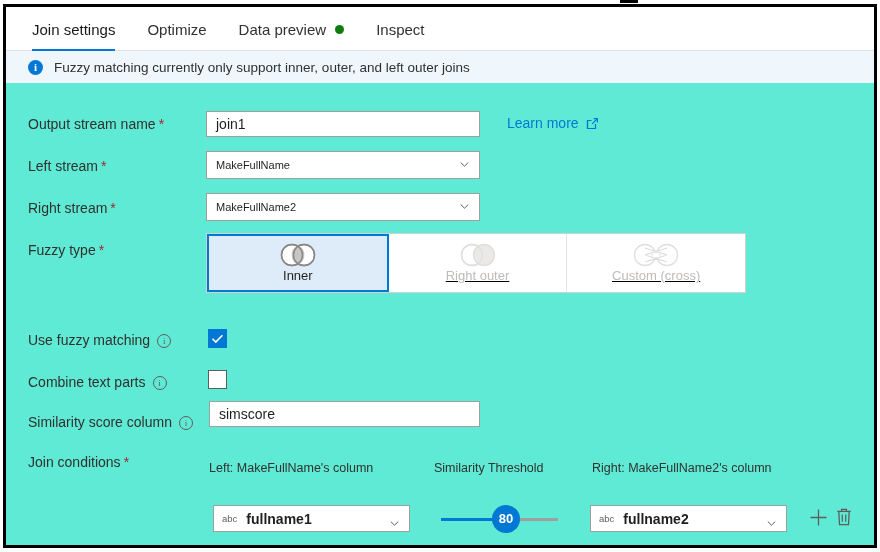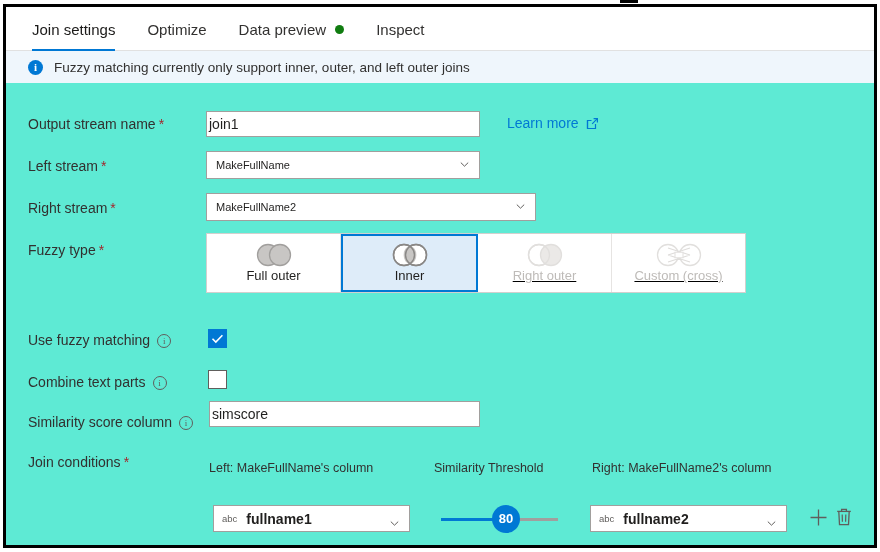--- a/index.html
+++ b/index.html
@@ -153,21 +153,21 @@
     cursor: pointer;
   }
 
   .textbox {
     position: absolute;
     border: 1px solid #a19f9d;
     background: #ffffff;
     box-sizing: border-box;
     font-size: 14px;
     color: #201f1e;
-    padding: 0 2px;
+    padding: 0 9px;
     display: flex;
     align-items: center;
     cursor: text;
   }
   .combo {
     position: absolute;
     border: 1px solid #a19f9d;
     background: #ffffff;
     box-sizing: border-box;
     font-size: 11px;
@@ -396,44 +396,35 @@
           <span class="chev">
             <svg width="9" height="9" viewBox="0 0 9 9">
                 <path d="M0.8 2.6 L4.5 6.2 L8.2 2.6" fill="none" stroke="#605e5c" stroke-width="1"></path>
               </svg>
           </span>
         </div>
 
         <div class="label" style="top:117px;">
           <span>Right stream</span><span class="req">*</span>
         </div>
-        <div class="combo" style="left:200px; top:110px; width:330px; height:28px;">
+        <div class="combo" style="left:200px; top:110px; width:274px; height:28px;">
           <span>MakeFullName2</span>
           <span class="chev">
             <svg width="9" height="9" viewBox="0 0 9 9">
                 <path d="M0.8 2.6 L4.5 6.2 L8.2 2.6" fill="none" stroke="#605e5c" stroke-width="1"></path>
               </svg>
           </span>
         </div>
 
         <div class="label" style="top:159px;">
           <span>Fuzzy type</span><span class="req">*</span>
         </div>
 
         <div class="jointype" style="top:150px;">
 
-          <div class="jt-item">
-            <span class="jt-icon">
-              <svg width="46" height="24" viewBox="0 0 46 24">
-                <circle cx="17" cy="12" r="10.5" fill="#c8c6c4" stroke="#a19f9d" stroke-width="1.3"></circle>
-                <circle cx="29" cy="12" r="10.5" fill="#c8c6c4" stroke="#a19f9d" stroke-width="1.3"></circle>
-              </svg>
-            </span>
-            <span class="jt-label">Full outer</span>
-          </div>
 
           <div class="jt-item selected">
             <span class="jt-icon">
               <svg width="46" height="24" viewBox="0 0 46 24">
                 <circle cx="17" cy="12" r="10.5" fill="#ffffff" stroke="#8a8886" stroke-width="1.4"></circle>
                 <circle cx="29" cy="12" r="10.5" fill="#ffffff" stroke="#8a8886" stroke-width="1.4"></circle>
                 <path d="M23 2.35 A10.5 10.5 0 0 1 23 21.65 A10.5 10.5 0 0 1 23 2.35 Z" fill="#c8c6c4" stroke="none"></path>
                 <circle cx="17" cy="12" r="10.5" fill="none" stroke="#8a8886" stroke-width="1.4"></circle>
                 <circle cx="29" cy="12" r="10.5" fill="none" stroke="#8a8886" stroke-width="1.4"></circle>
               </svg>

